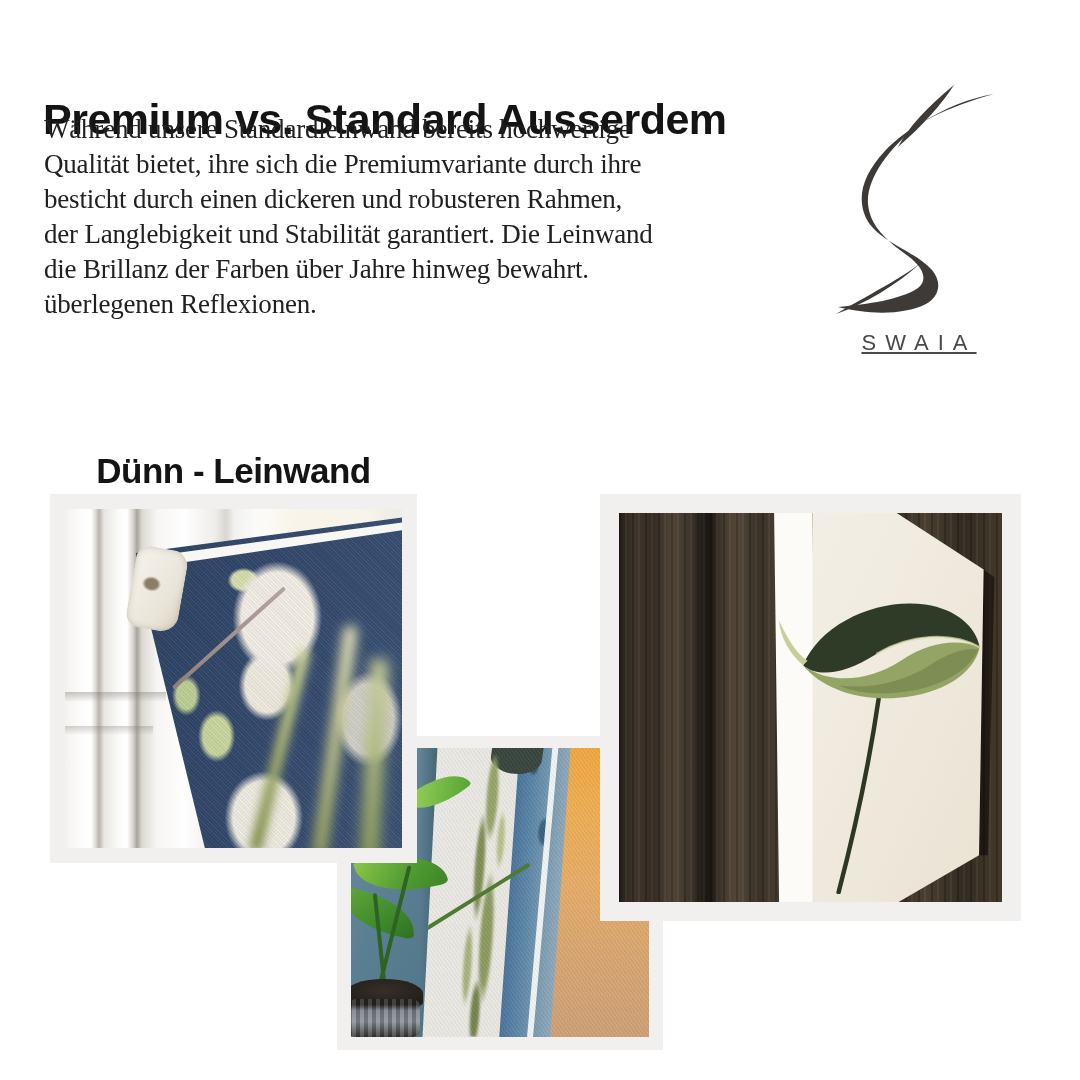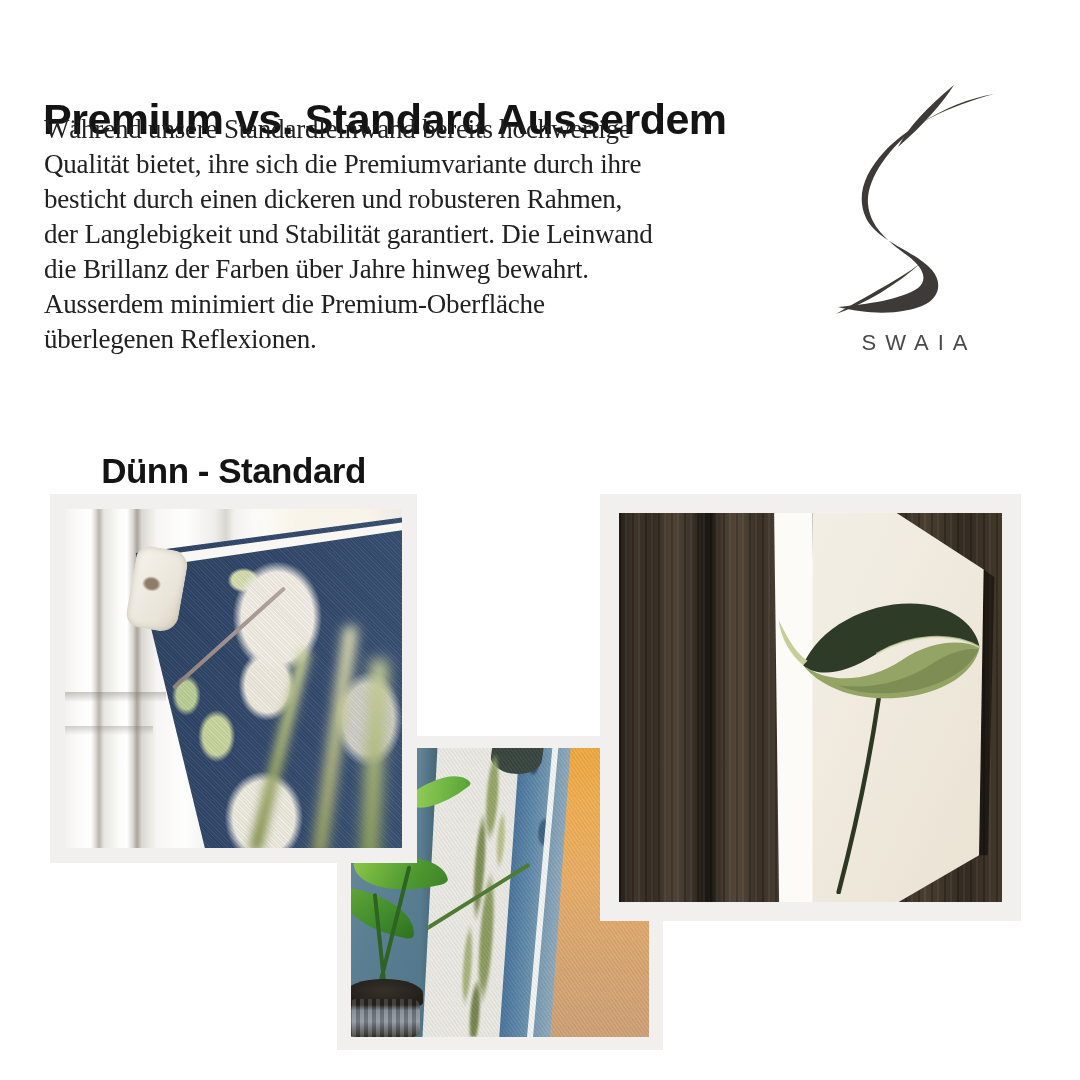--- a/index.html
+++ b/index.html
@@ -10,21 +10,21 @@
   .title{position:absolute;left:43px;top:69px;font-size:43px;line-height:1;
          font-weight:800;letter-spacing:-0.5px;color:#141414;white-space:nowrap;}
   .intro{position:absolute;left:44px;top:112px;font-size:27px;line-height:35px;
          letter-spacing:-0.2px;color:#212121;}
   .intro .line{white-space:nowrap;height:35px;font-family:Liberation Serif, serif;}
 
   
   .logo{position:absolute;left:826px;top:76px;width:180px;height:290px;}
   .logo svg{position:absolute;left:0;top:0;}
   .wordmark{position:absolute;left:0;top:254px;width:180px;text-align:center;
-            font-size:22px;font-weight:500;letter-spacing:9px;text-indent:6px;color:#4a4a4a;}
+            font-size:22px;font-weight:500;letter-spacing:9px;text-indent:6px;color:#4a4a4a;text-decoration:underline;}
 
   
   .label{position:absolute;top:453px;font-size:35px;font-weight:800;letter-spacing:-0.5px;
          color:#141414;text-align:center;line-height:36px;}
   .label-left{left:50px;width:367px;}
   .label-right{left:600px;width:421px;margin-top:39px;}
 
   
   .fig{position:absolute;background:#f1f0ee;}
   .fig-detail{left:337px;top:736px;width:326px;height:314px;z-index:1;}
@@ -164,21 +164,20 @@
 
 <div class="poster">
 
   <h1 class="title">Premium vs. Standard Ausserdem</h1>
   <div class="intro">
     <div class="line">Während unsere Standardleinwand bereits hochwertige</div>
     <div class="line">Qualität bietet, ihre sich die Premiumvariante durch ihre</div>
     <div class="line">besticht durch einen dickeren und robusteren Rahmen,</div>
     <div class="line">der Langlebigkeit und Stabilität garantiert. Die Leinwand</div>
     <div class="line">die Brillanz der Farben über Jahre hinweg bewahrt.</div>
-    <div class="line">Ausserdem minimiert die Premium-Oberfläche</div>
     <div class="line">überlegenen Reflexionen.</div>
   </div>
 
   <div class="logo">
     <svg width="180" height="250" viewBox="0 0 180 250" aria-hidden="true">
       <path fill="#3e3a37" d="M128,9 C100,32 82,52 72,71 C96,50 116,28 128,9 Z"></path>
       <path fill="#3e3a37" d="M168,18
         C124,30 84,48 58,76
         C38,98 30,120 40,142
         C52,166 88,174 106,194
@@ -187,21 +186,21 @@
         C42,228 74,224 92,212
         C102,204 98,192 82,180
         C60,164 44,150 42,128
         C40,104 62,72 94,48
         C118,32 144,22 168,18 Z"></path>
       <path fill="#3e3a37" d="M97,185 C70,210 38,228 10,238 C52,214 82,198 97,185 Z"></path>
     </svg>
     <div class="wordmark">SWAIA</div>
   </div>
 
-  <div class="label label-left">Dünn - Standard</div>
+  <div class="label label-left">Dünn - Leinwand</div>
   <div class="label label-right">Dick - Premium</div>
 
   <figure class="fig fig-detail" style="margin:0;">
     <div class="photo">
       <div class="layer wall"></div>
       <div class="wallshade"></div>
       <div class="mcv">
         <div class="morange"></div>
         <div class="mblue"></div>
         <div class="wline"></div>

